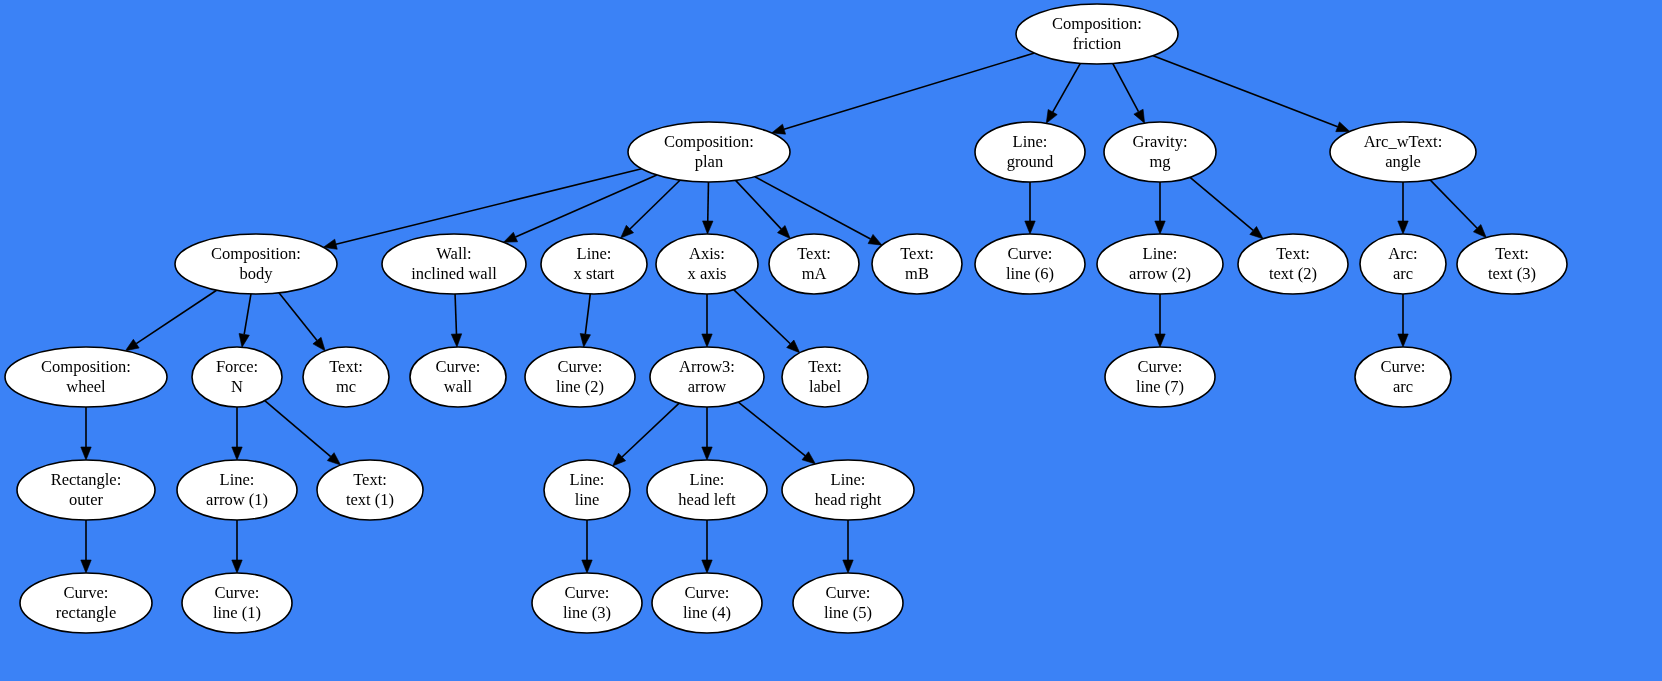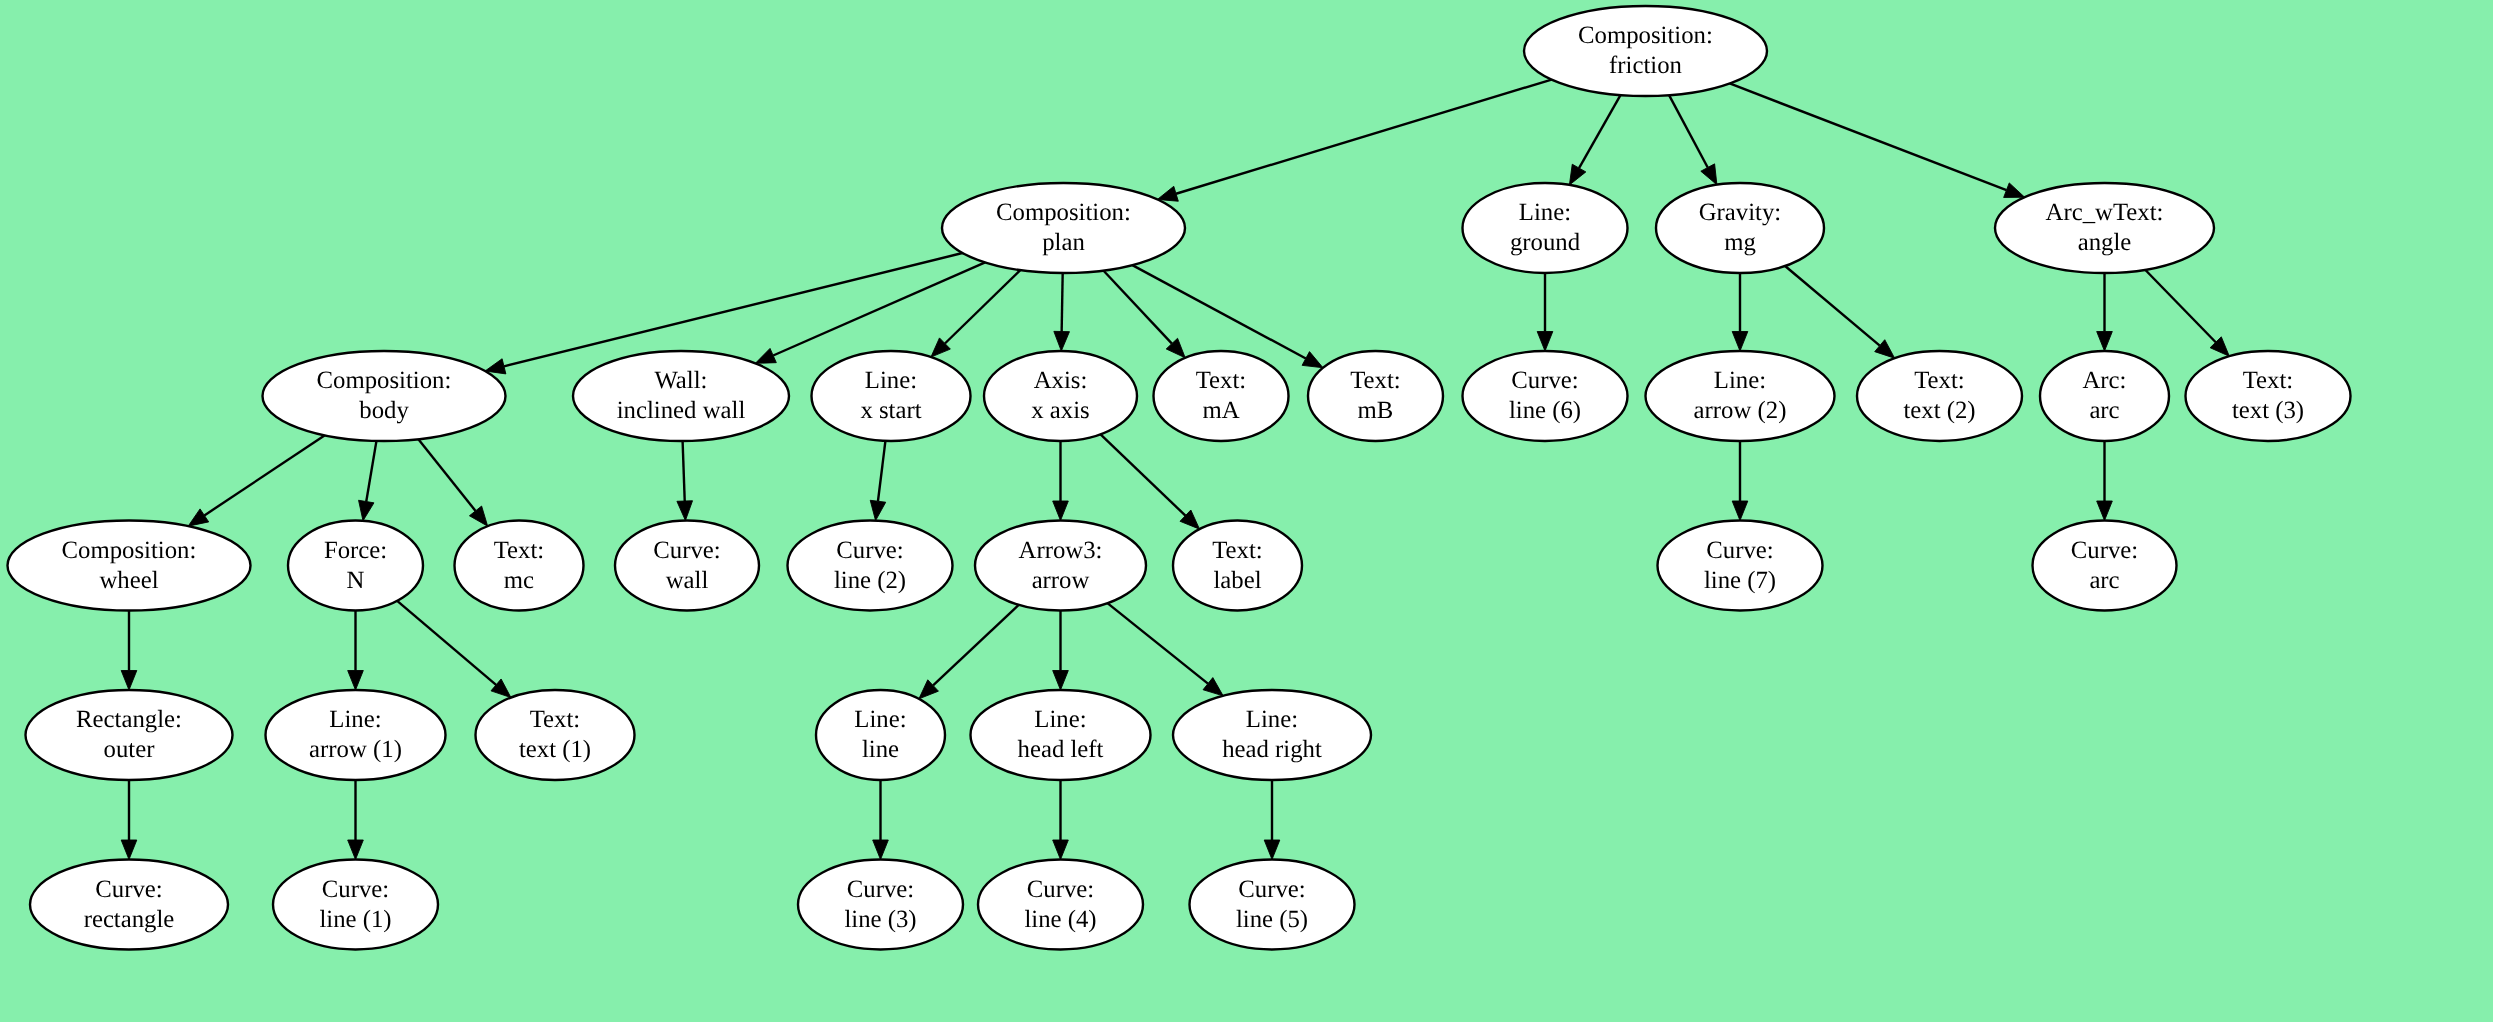--- a/index.html
+++ b/index.html
@@ -7,21 +7,21 @@
     padding: 0;
     background: #ffffff;
   }
   body {
     font-family: "Liberation Serif", "DejaVu Serif", serif;
   }
   #graph-root {
     position: relative;
     width: 1662px;
     height: 681px;
-    background: #86efac;
+    background: #3b82f6;
     overflow: hidden;
   }
   svg.graph-canvas {
     display: block;
     width: 1662px;
     height: 681px;
   }
   .node-ellipse {
     fill: #ffffff;
     stroke: #000000;

